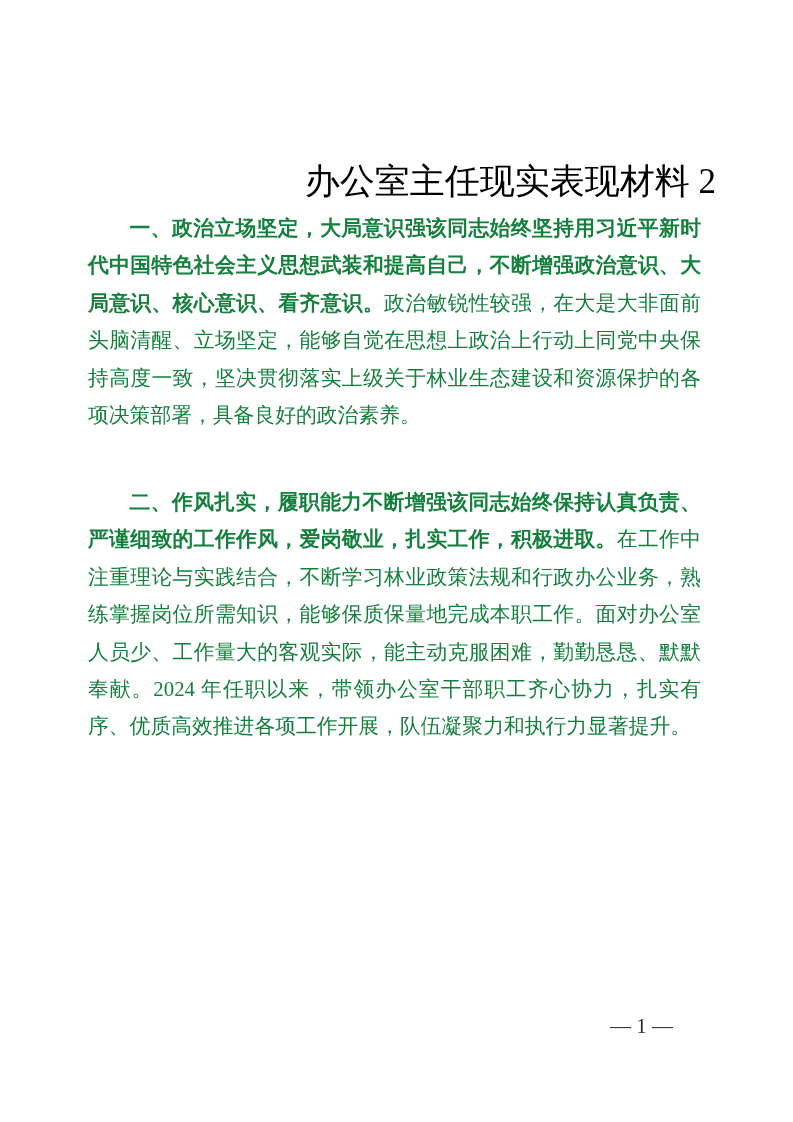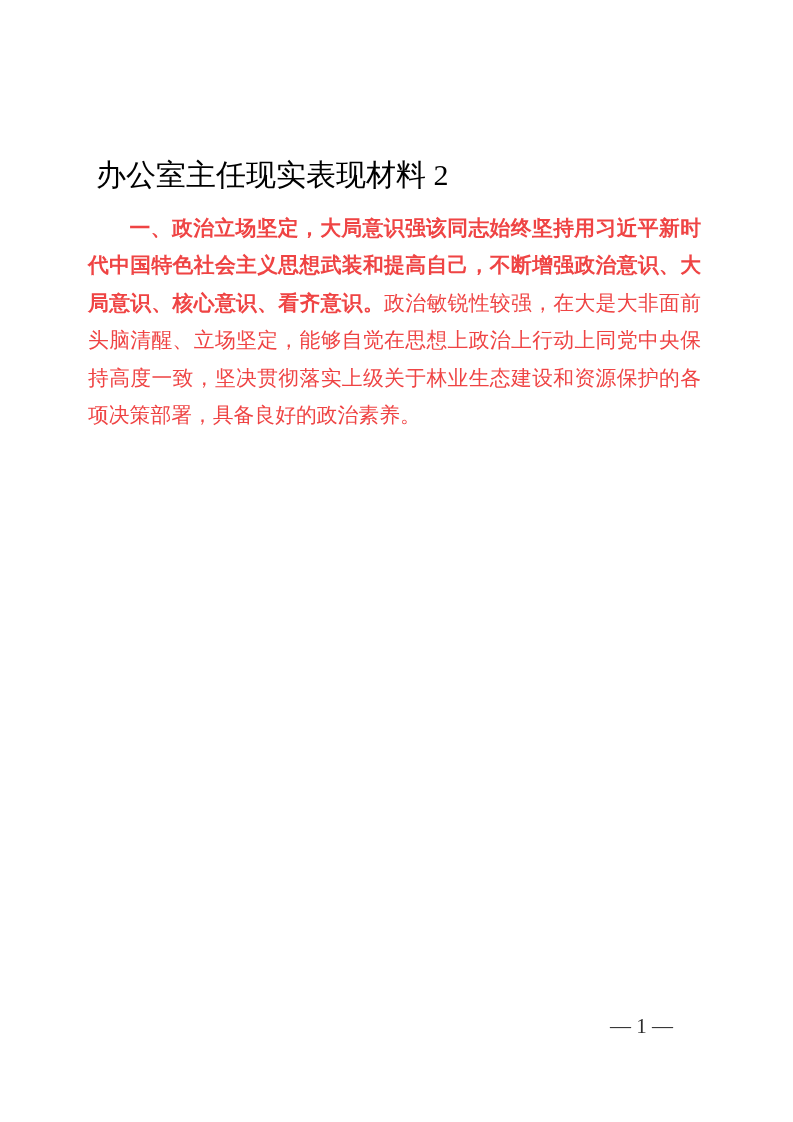--- a/index.html
+++ b/index.html
@@ -22,39 +22,39 @@
     width: 793px;
     height: 1122px;
     background: #ffffff;
     overflow: hidden;
   }
   .doc-title {
     position: absolute;
     top: 146px;
     left: 88px;
     width: 613px;
-    margin: 8px;
-    text-align: left;
-    font-size: 30px;
+    margin: 15px;
+    text-align: right;
+    font-size: 35px;
     line-height: 42px;
     font-weight: 400;
     font-family: "Liberation Serif", "DejaVu Serif", serif;
     white-space: nowrap;
   }
   .para {
     position: absolute;
     left: 88px;
     width: 613px;
     margin: 0;
     font-size: 20.8px;
     line-height: 37.4px;
     text-align: justify;
     text-justify: inter-character;
     text-indent: 2em;
-    color: #ef4444;
+    color: #15803d;
     font-family: "Liberation Serif", "DejaVu Serif", serif;
   }
   .para .lead {
     font-family: "Liberation Sans", "DejaVu Sans", sans-serif;
     font-weight: 700;
   }
   .p1 { top: 209px; }
   .p2 { top: 483px; }
   .p3 { top: 794px; }
   .footer-page-number {
@@ -70,17 +70,18 @@
 </style>
 </head>
 <body>
 
 <div class="page">
 
   <h1 class="doc-title">办公室主任现实表现材料 2</h1>
 
   <p class="para p1"><span class="lead">一、政治立场坚定，大局意识强该同志始终坚持用习近平新时代中国特色社会主义思想武装和提高自己，不断增强政治意识、大局意识、核心意识、看齐意识。</span><span>政治敏锐性较强，在大是大非面前头脑清醒、立场坚定，能够自觉在思想上政治上行动上同党中央保持高度一致，坚决贯彻落实上级关于林业生态建设和资源保护的各项决策部署，具备良好的政治素养。</span></p>
 
+  <p class="para p2"><span class="lead">二、作风扎实，履职能力不断增强该同志始终保持认真负责、严谨细致的工作作风，爱岗敬业，扎实工作，积极进取。</span><span>在工作中注重理论与实践结合，不断学习林业政策法规和行政办公业务，熟练掌握岗位所需知识，能够保质保量地完成本职工作。面对办公室人员少、工作量大的客观实际，能主动克服困难，勤勤恳恳、默默奉献。2024 年任职以来，带领办公室干部职工齐心协力，扎实有序、优质高效推进各项工作开展，队伍凝聚力和执行力显著提升。</span></p>
 
 
   <div class="footer-page-number">— 1 —</div>
 
 </div>
 
 </body></html>

